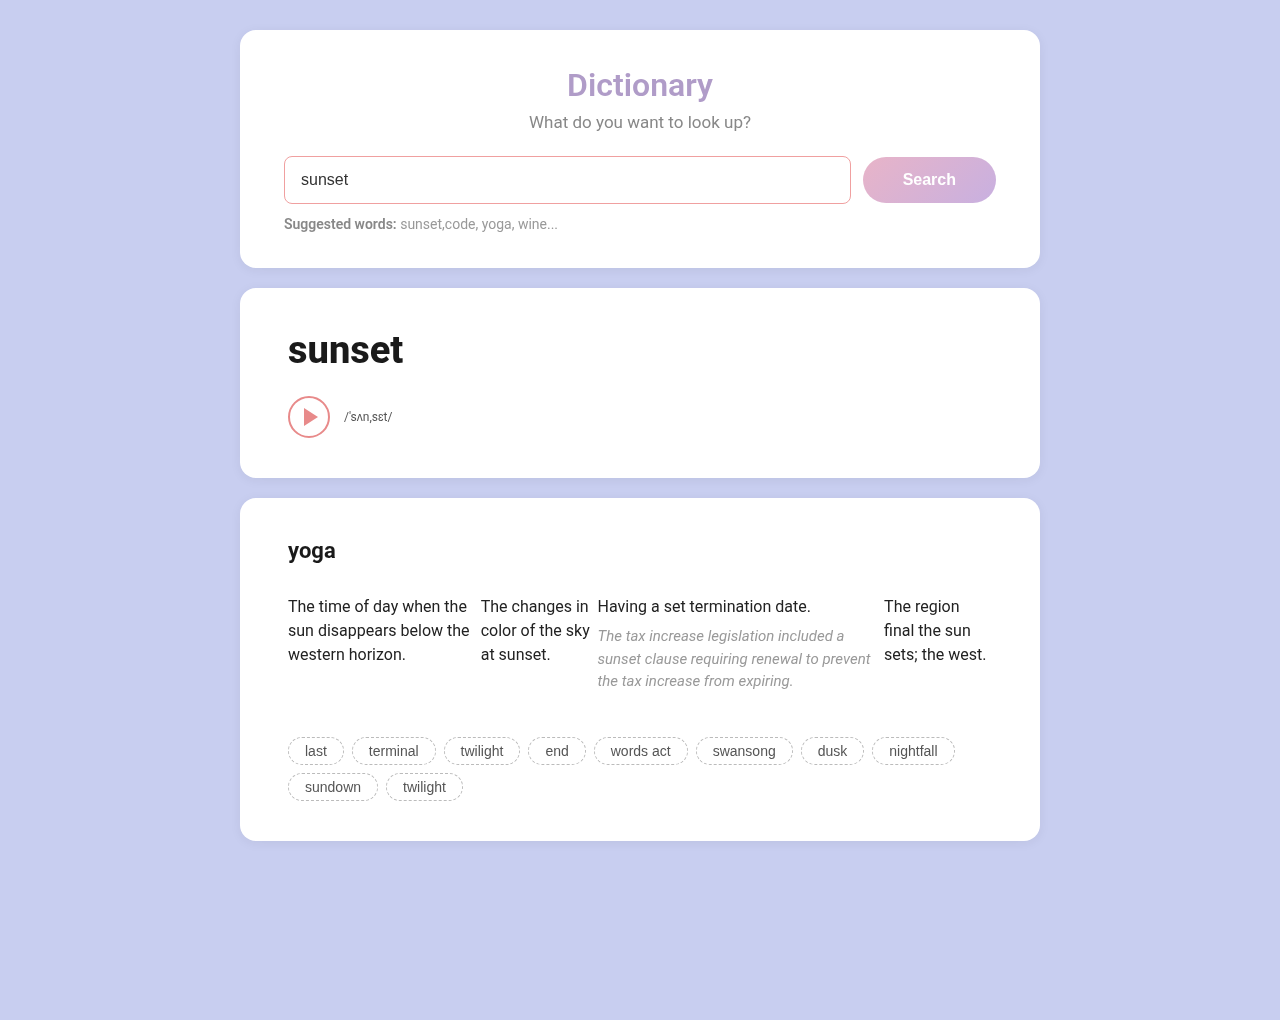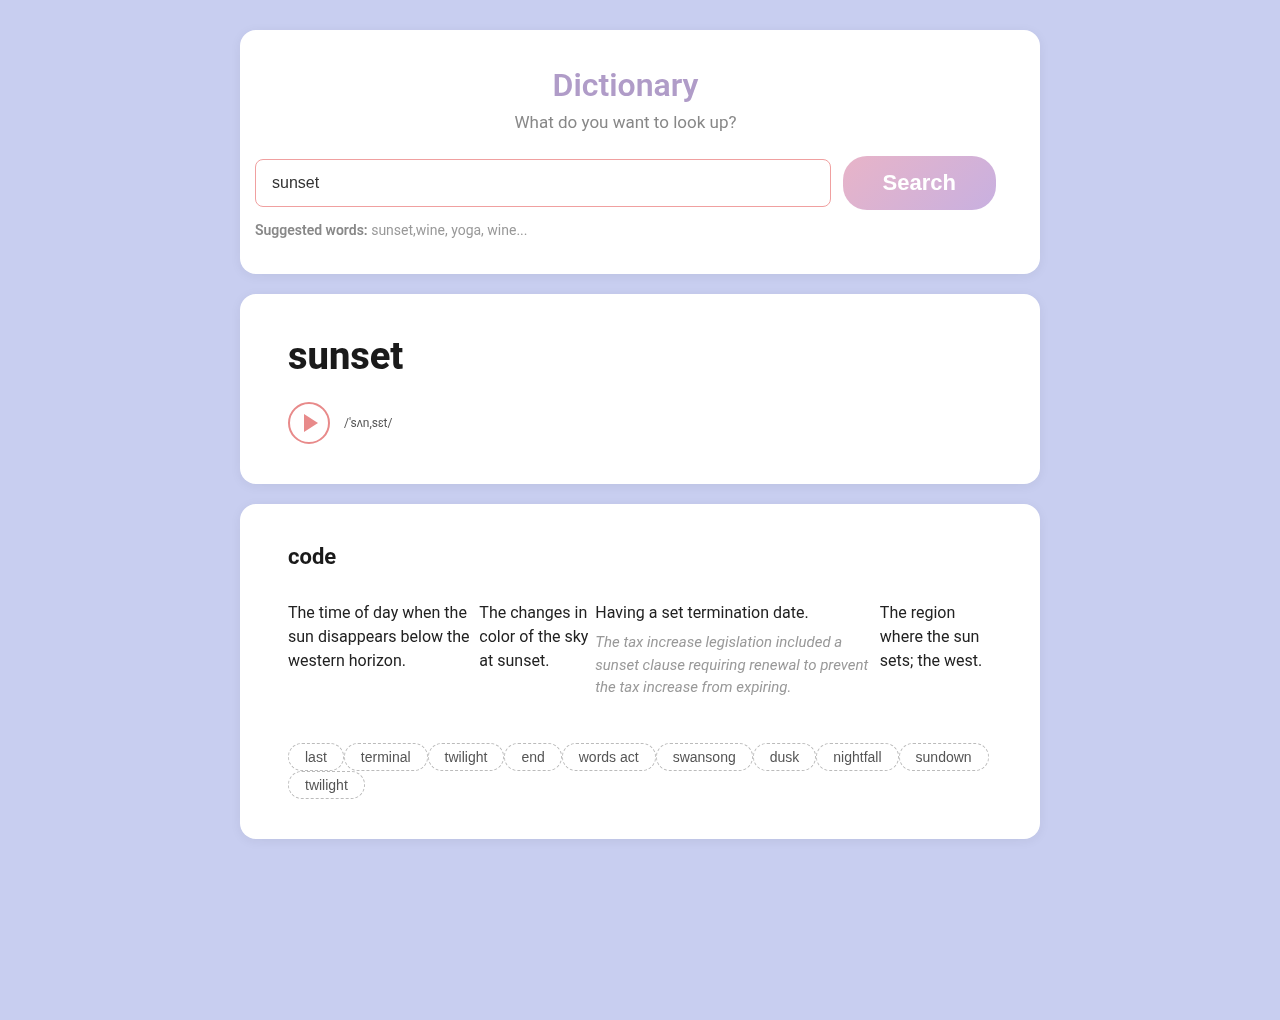--- a/index.html
+++ b/index.html
@@ -24,21 +24,20 @@
     .card {
       background: #ffffff;
       border-radius: 16px;
       padding: 36px 44px;
       box-shadow: 0 2px 12px rgba(0,0,0,0.06);
     }
 
     
     .search-card {
       text-align: center;
-      padding-left: 15px;
     }
 
     .app-title {
       font-size: 32px;
       font-weight: 600;
       color: #b09cc8;
       margin-bottom: 8px;
     }
 
     .app-subtitle {
@@ -61,21 +60,21 @@
       font-size: 16px;
       color: #333;
       outline: none;
     }
 
     .search-button {
       background: linear-gradient(135deg, #e8b4c8, #c8b0e0);
       border: none;
       border-radius: 24px;
       padding: 14px 40px;
-      font-size: 22px;
+      font-size: 16px;
       font-weight: 600;
       color: #fff;
       cursor: pointer;
       white-space: nowrap;
     }
 
     .suggested-words {
       text-align: left;
       margin-top: 12px;
       font-size: 14px;
@@ -164,20 +163,21 @@
       color: #999;
       font-style: italic;
       margin-top: 6px;
       line-height: 1.5;
     }
 
     
     .tags-row {
       display: flex;
       flex-wrap: wrap;
+      gap: 8px;
       margin-top: 24px;
       padding-top: 8px;
     }
 
     .tag {
       border: 1.5px dashed #bbb;
       border-radius: 20px;
       padding: 5px 16px;
       font-size: 14px;
       color: #555;
@@ -192,54 +192,54 @@
 
   <div class="card search-card">
     <h1 class="app-title">Dictionary</h1>
     <p class="app-subtitle">What do you want to look up?</p>
     <div class="search-row">
       <input class="search-input" type="text" value="sunset" placeholder="sunset" style="">
       <button class="search-button">Search</button>
     </div>
     <p class="suggested-words">
       <span class="suggested-label">Suggested words:</span>
-      <span>sunset,wine, yoga, wine...</span>
+      <span>sunset,code, yoga, wine...</span>
     </p>
   </div>
 
   <div class="card word-card">
     <h2 class="word-title">sunset</h2>
     <div class="pronunciation-row">
       <button class="play-button">
         <div class="play-icon"></div>
       </button>
       <span class="phonetic">/'sʌn,sɛt/</span>
     </div>
   </div>
 
   <div class="card definition-card">
-    <div class="pos-label">code</div>
+    <div class="pos-label">yoga</div>
     <div class="definition-list">
 
       <div class="definition-item">
         <p class="definition-text">The time of day when the sun disappears below the western horizon.</p>
       </div>
 
       <div class="definition-item">
         <p class="definition-text">The changes in color of the sky at sunset.</p>
       </div>
 
 
       <div class="definition-item">
         <p class="definition-text">Having a set termination date.</p>
         <p class="example-text">The tax increase legislation included a sunset clause requiring renewal to prevent the tax increase from expiring.</p>
       </div>
 
       <div class="definition-item">
-        <p class="definition-text">The region where the sun sets; the west.</p>
+        <p class="definition-text">The region final the sun sets; the west.</p>
       </div>
 
     </div>
 
     <div class="tags-row" id="tags-container">
         <button class="tag">last</button>
         <button class="tag">terminal</button>
         <button class="tag">twilight</button>
         <button class="tag">end</button>
         <button class="tag">words act</button>

